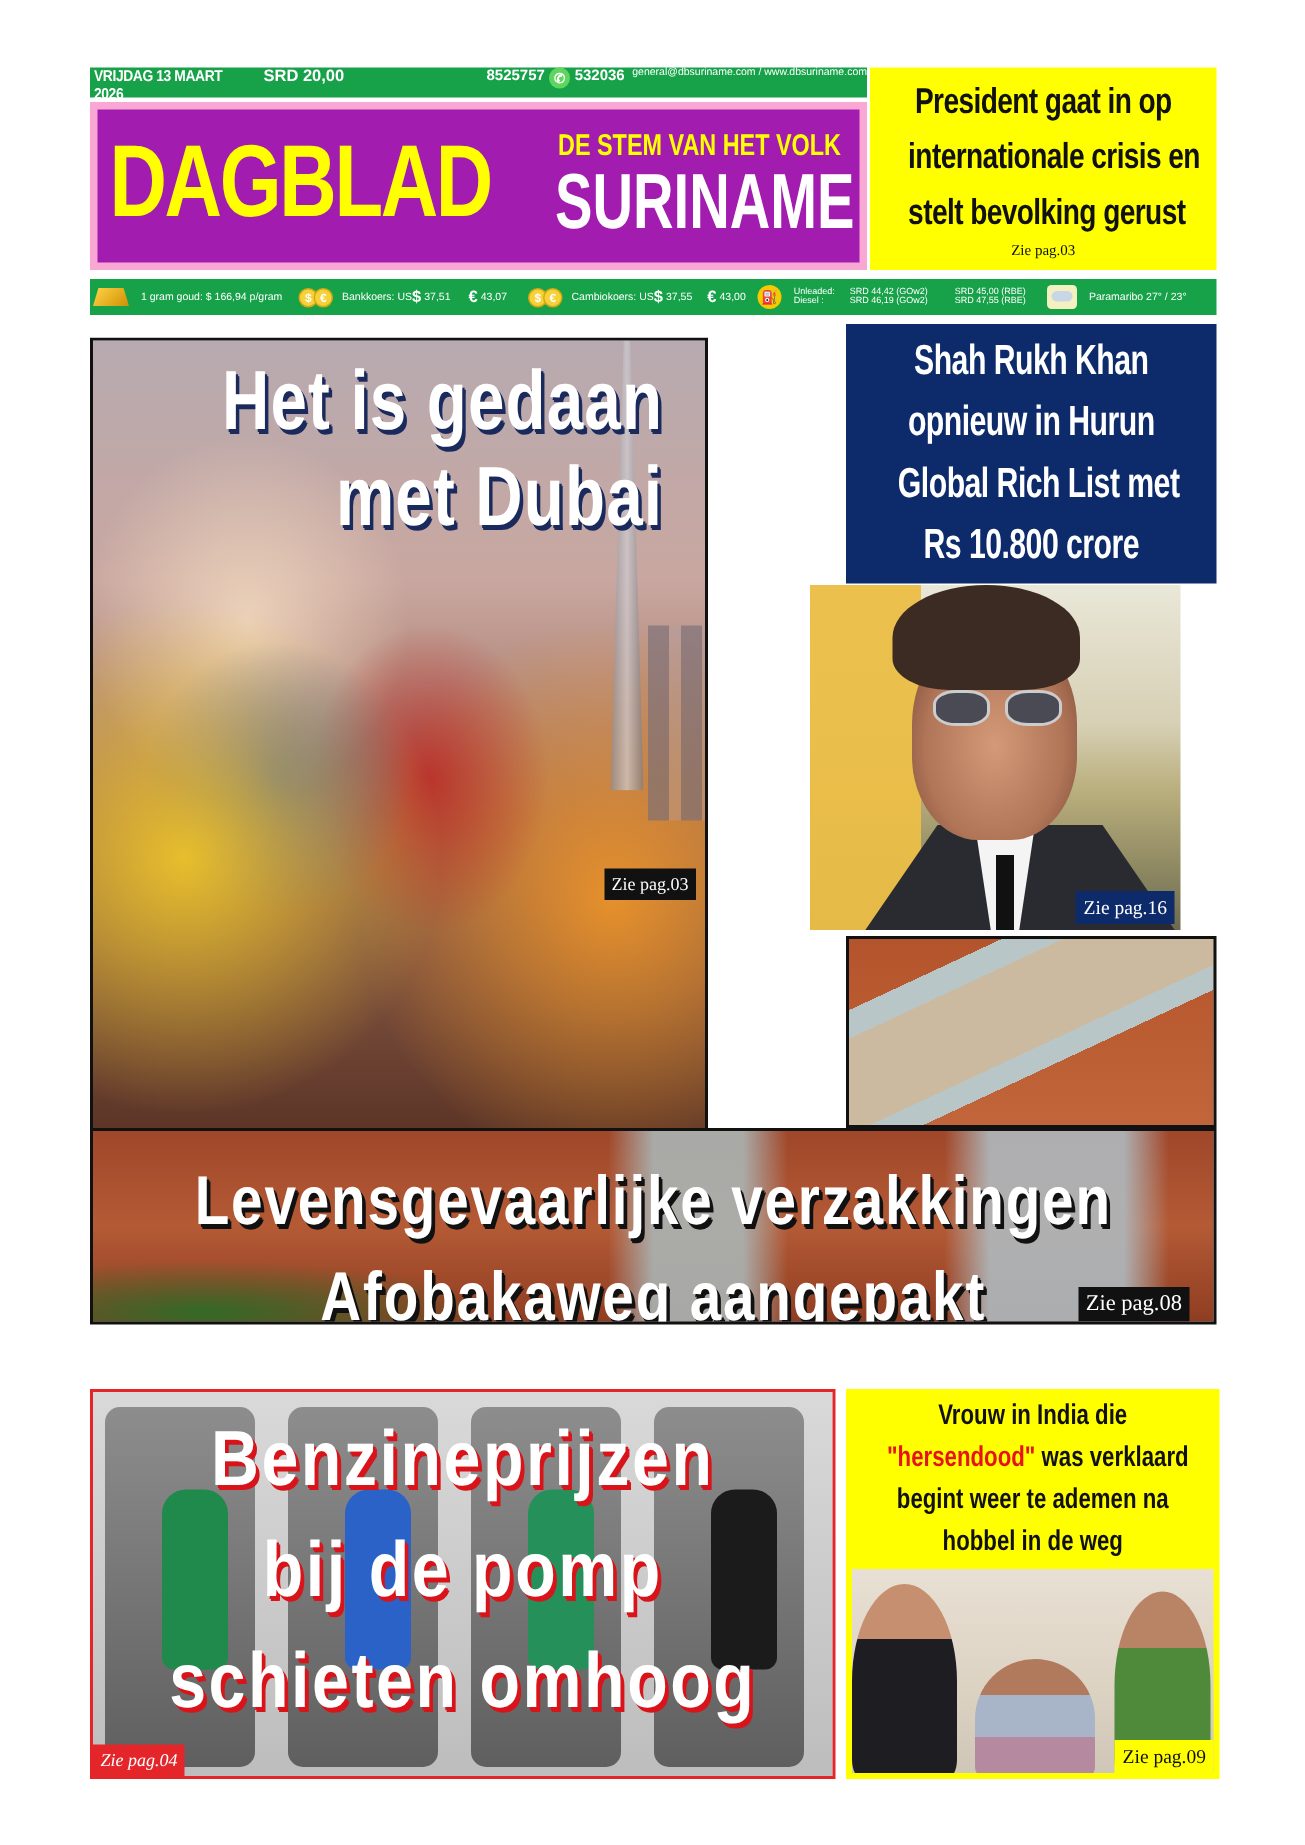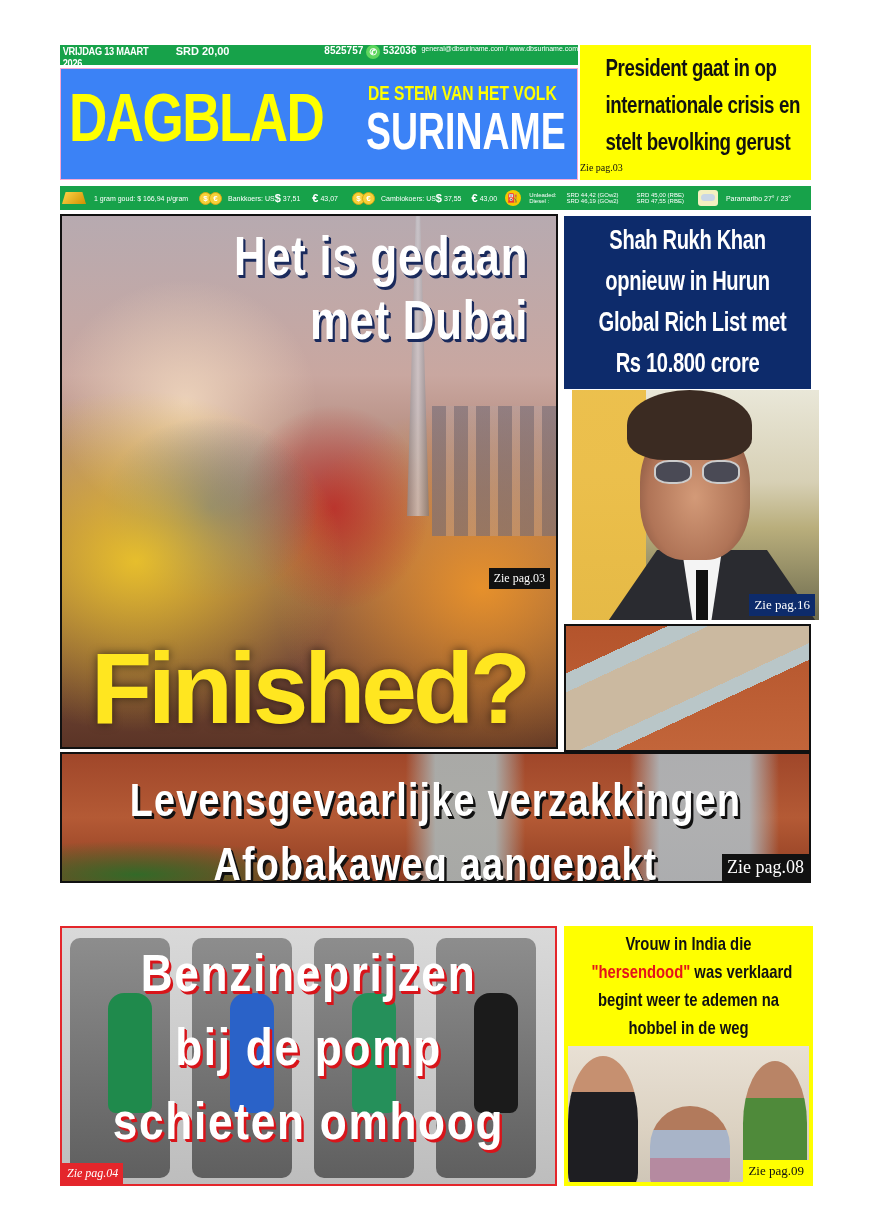--- a/index.html
+++ b/index.html
@@ -11,62 +11,62 @@
     
     .topbar { left: 60px; top: 45px; width: 518px; height: 20px; background: #17a24a; color: #fff; display: flex; font-size: 11px; font-weight: bold; }
     .topbar .date { padding-left: 3px; width: 117px; font-family: "Liberation Sans", sans-serif; font-size: 10.5px; letter-spacing: -0.3px; transform: scaleX(0.88); transform-origin: left center; }
     .topbar .price { width: 110px; font-size: 11px; }
     .topbar .phone1 { font-size: 10px; padding-left: 40px; }
     .topbar .phone-icon { display: inline-flex; align-items: center; justify-content: center; width: 14px; height: 14px; border-radius: 50%; background: #5ed65e; color: #fff; font-size: 9px; margin: 0 3px; }
     .topbar .phone2 { font-size: 10px; margin-right: 5px; }
     .topbar .contact { font-size: 7px; font-weight: normal; white-space: nowrap; }
 
     
-    .masthead { left: 60px; top: 68px; width: 518px; height: 112px; background: #3b82f6; border: 1px solid #f9a8d4; }
+    .masthead { left: 60px; top: 68px; width: 518px; height: 112px; background: #a21caf; border: 5px solid #f9a8d4; }
     .mast-dagblad { left: 8px; top: 14px; font-family: "Liberation Sans", sans-serif; font-weight: bold; font-size: 68px; color: #ffff00; letter-spacing: -2px; transform: scaleX(0.78); transform-origin: left top; line-height: 1; }
     .mast-slogan { left: 307px; top: 14px; font-weight: bold; font-size: 20px; color: #ffff00; transform: scaleX(0.78); transform-origin: left top; white-space: nowrap; line-height: 1; }
     .mast-suriname { left: 305px; top: 36px; font-weight: bold; font-size: 52px; color: #ffffff; transform: scaleX(0.72); transform-origin: left top; white-space: nowrap; line-height: 1; }
 
     
-    .president { left: 580px; top: 45px; width: 231px; height: 135px; background: #ffff00; }
+    .president { left: 580px; top: 45px; width: 231px; height: 135px; background: #ffff00; text-align: center; }
     .president .hl { margin-top: 4px; font-weight: bold; font-size: 24px; line-height: 37px; color: #111; transform: scaleX(0.78); transform-origin: center top; white-space: nowrap; letter-spacing: -0.5px; }
     .president .ref { position: absolute; left: 0; right: 0; bottom: 7px; font-family: "Liberation Serif", serif; font-size: 10px; color: #111; }
 
     
     .infobar { left: 60px; top: 186px; width: 751px; height: 24px; background: #17a24a; color: #fff; display: flex; align-items: center; font-size: 7px; white-space: nowrap; }
     .coin { display: inline-flex; align-items: center; justify-content: center; width: 13px; height: 13px; border-radius: 50%; background: #f7d13a; color: #fff; font-size: 8px; font-weight: bold; border: 1px solid #d8a810; margin-right: -3px; }
     .gold-icon { width: 24px; height: 12px; margin: 0 8px 0 2px; background: linear-gradient(135deg,#ffd54a,#d09000); clip-path: polygon(15% 0,85% 0,100% 100%,0 100%); }
     .fuel-icon { display: inline-flex; align-items: center; justify-content: center; width: 16px; height: 16px; border-radius: 50%; background: #f6c900; color: #333; font-size: 9px; margin: 0 8px; }
     .weather-icon { width: 20px; height: 16px; background: #f4f0c0; border-radius: 3px; margin: 0 8px 0 4px; position: relative; }
     .weather-icon::after { content: ""; position: absolute; left: 3px; top: 4px; width: 14px; height: 7px; background: #c9d6e5; border-radius: 6px; }
     .big { font-size: 11px; font-weight: bold; margin: 0 2px; }
     .fuel-col { display: flex; flex-direction: column; font-size: 6px; line-height: 6.5px; margin-right: 10px; }
 
     
-    .dubai { left: 60px; top: 214px; width: 498px; height: 535px; border: 2px solid #111; outline: 2px solid #fff;
+    .dubai { left: 60px; top: 225px; width: 412px; height: 535px; border: 2px solid #111; outline: 2px solid #fff;
       background:
         radial-gradient(ellipse at 15% 65%, rgba(240,200,40,0.9) 0%, rgba(240,200,40,0) 35%),
         radial-gradient(ellipse at 30% 55%, rgba(40,80,180,0.7) 0%, rgba(40,80,180,0) 22%),
         radial-gradient(ellipse at 55% 55%, rgba(190,30,30,0.75) 0%, rgba(190,30,30,0) 25%),
         radial-gradient(ellipse at 85% 70%, rgba(240,150,40,0.9) 0%, rgba(240,150,40,0) 35%),
         radial-gradient(ellipse at 25% 35%, rgba(240,215,190,0.9) 0%, rgba(240,215,190,0) 25%),
         linear-gradient(180deg, #b7aab0 0%, #c9a7a0 30%, #9b6a55 60%, #5b3426 100%);
       overflow: hidden; }
     .dubai .tower { position: absolute; left: 345px; top: 0; width: 22px; height: 300px; background: linear-gradient(90deg,#8c8a90,#cfcdd2,#7c7a80); opacity: 0.7; clip-path: polygon(40% 0,60% 0,100% 100%,0 100%); }
     .dubai .skyline { position: absolute; left: 370px; top: 190px; width: 130px; height: 130px; background: repeating-linear-gradient(90deg, rgba(120,110,120,0.8) 0 14px, rgba(180,160,160,0.5) 14px 22px); opacity: 0.8; }
     .dubai .h1 { position: absolute; right: 28px; top: 8px; text-align: right; font-weight: bold; font-size: 56px; line-height: 64px; color: #fff; transform: scaleX(0.78); transform-origin: right top; text-shadow: 3px 3px 0 #1a2a5c, 2px 2px 0 #1a2a5c; white-space: nowrap; letter-spacing: 1px; }
     .dubai .big1 { position: absolute; left: 0; right: 0; top: 322px; text-align: center; font-weight: bold; font-size: 112px; line-height: 1; color: #fff; letter-spacing: -4px; text-shadow: 0 0 10px rgba(0,0,0,0.6); padding-right: 40px; }
     .dubai .big2 { position: absolute; left: 0; right: 0; top: 422px; text-align: center; font-weight: bold; font-size: 100px; line-height: 1; color: #ffe620; letter-spacing: -4px; text-shadow: 0 0 10px rgba(0,0,0,0.6); }
     .tag { position: absolute; background: #111; color: #fff; font-family: "Liberation Serif", serif; font-size: 12px; padding: 3px 5px; white-space: nowrap; }
     .dubai .tag { right: 6px; top: 352px; }
 
     
     .srk-head { left: 564px; top: 216px; width: 247px; height: 173px; background: #0d2b6b; color: #fff; text-align: center; }
     .srk-head .hl { padding-top: 3px; font-weight: bold; font-size: 28px; line-height: 41px; transform: scaleX(0.72); transform-origin: center top; white-space: nowrap; letter-spacing: -0.5px; }
-    .srk-img { left: 572px; top: 390px; width: 247px; height: 230px; overflow: hidden;
+    .srk-img { left: 540px; top: 390px; width: 247px; height: 230px; overflow: hidden;
       background:
         linear-gradient(90deg, rgba(236,190,70,0.95) 0%, rgba(236,190,70,0.95) 30%, rgba(0,0,0,0) 30%),
         linear-gradient(180deg, #e9e7d8 0%, #d7d0b5 40%, #b9ae7c 60%, #6c6a4e 100%); }
     .srk-img .face { position: absolute; left: 68px; top: 30px; width: 110px; height: 140px; background: radial-gradient(ellipse at 50% 55%, #d39a78 0%, #b07457 60%, #6e4433 100%); border-radius: 45% 45% 40% 40%; }
     .srk-img .hair { position: absolute; left: 55px; top: 0px; width: 125px; height: 70px; background: #3b2b22; border-radius: 50% 50% 30% 30%; }
     .srk-img .glasses { position: absolute; left: 82px; top: 70px; width: 86px; height: 24px; display: flex; justify-content: space-between; }
     .srk-img .glasses span { width: 38px; height: 24px; border-radius: 40%; background: #4a4a55; border: 2px solid #ccc; }
     .srk-img .suit { position: absolute; left: 30px; top: 160px; width: 220px; height: 80px; background: #2a2b30; clip-path: polygon(25% 0,75% 0,100% 100%,0 100%); }
     .srk-img .shirt { position: absolute; left: 110px; top: 160px; width: 40px; height: 80px; background: #f4f4f4; clip-path: polygon(0 0,100% 0,70% 100%,30% 100%); }
     .srk-img .tie { position: absolute; left: 124px; top: 180px; width: 12px; height: 60px; background: #111; }
@@ -76,21 +76,21 @@
     .road-top { left: 564px; top: 624px; width: 247px; height: 128px; overflow: hidden;
       background:
         linear-gradient(155deg, rgba(0,0,0,0) 0%, rgba(0,0,0,0) 20%, #b9c6c8 20%, #b9c6c8 28%, #cbb9a0 28%, #cbb9a0 55%, #b9c6c8 55%, #b9c6c8 62%, rgba(0,0,0,0) 62%),
         linear-gradient(180deg, #b4542c 0%, #c2653a 100%); border: 2px solid #111; }
     .road { left: 60px; top: 752px; width: 751px; height: 131px; overflow: hidden; border: 2px solid #111;
       background:
         linear-gradient(90deg, rgba(0,0,0,0) 0%, rgba(0,0,0,0) 46%, rgba(170,180,180,0.9) 50%, rgba(170,180,180,0.9) 58%, rgba(0,0,0,0) 62%, rgba(0,0,0,0) 76%, rgba(175,185,190,0.9) 80%, rgba(175,185,190,0.9) 92%, rgba(0,0,0,0) 96%),
         radial-gradient(ellipse at 10% 95%, rgba(40,110,40,0.9) 0%, rgba(40,110,40,0) 20%),
         linear-gradient(180deg, #a0472a 0%, #b45a35 50%, #8f3d22 100%); }
     .road .hl { position: absolute; left: 0; right: 0; top: 14px; text-align: center; font-weight: bold; font-size: 46px; line-height: 64px; color: #fff; transform: scaleX(0.82); transform-origin: center top; text-shadow: 3px 3px 0 #111, 2px 2px 0 #111; white-space: nowrap; letter-spacing: 1.5px; }
-    .road .tag { right: 0; bottom: 0; font-size: 18px; }
+    .road .tag { right: 16px; bottom: 0; font-size: 15px; }
 
     
     .pumps { left: 60px; top: 926px; width: 497px; height: 260px; border: 2px solid #e4262b; overflow: hidden;
       background: linear-gradient(180deg, #d9d9d9 0%, #bdbdbd 100%); }
     .pump { position: absolute; top: 10px; width: 100px; height: 240px; background: linear-gradient(180deg,#8d8d8d,#5f5f5f); border-radius: 10px; }
     .pump .handle { position: absolute; left: 38px; top: 55px; width: 44px; height: 120px; border-radius: 16px 16px 8px 8px; }
     .pumps .hl { position: absolute; left: 0; right: 0; top: 8px; text-align: center; font-weight: bold; font-size: 52px; line-height: 74px; color: #fff; transform: scaleX(0.85); transform-origin: center top; text-shadow: 3px 3px 0 #d8141a, 2px 2px 0 #d8141a; white-space: nowrap; letter-spacing: 2px; }
     .pumps .tag { left: 0; bottom: 0; background: #e4262b; font-size: 12px; font-style: italic; }
 
     
@@ -163,21 +163,20 @@
   <span>Paramaribo 27° / 23°</span>
 </div>
 
 <div class="abs dubai">
   <div class="tower"></div>
   <div class="skyline"></div>
   <div class="h1">
     <div>Het is gedaan</div>
     <div>met Dubai</div>
   </div>
-  <div class="big2">Finished?</div>
   <div class="tag">Zie pag.03</div>
 </div>
 
 <div class="abs srk-head">
   <div class="hl">
     <div>Shah Rukh Khan</div>
     <div>opnieuw in Hurun</div>
     <div>Global Rich List met</div>
     <div>Rs 10.800 crore</div>
   </div>

